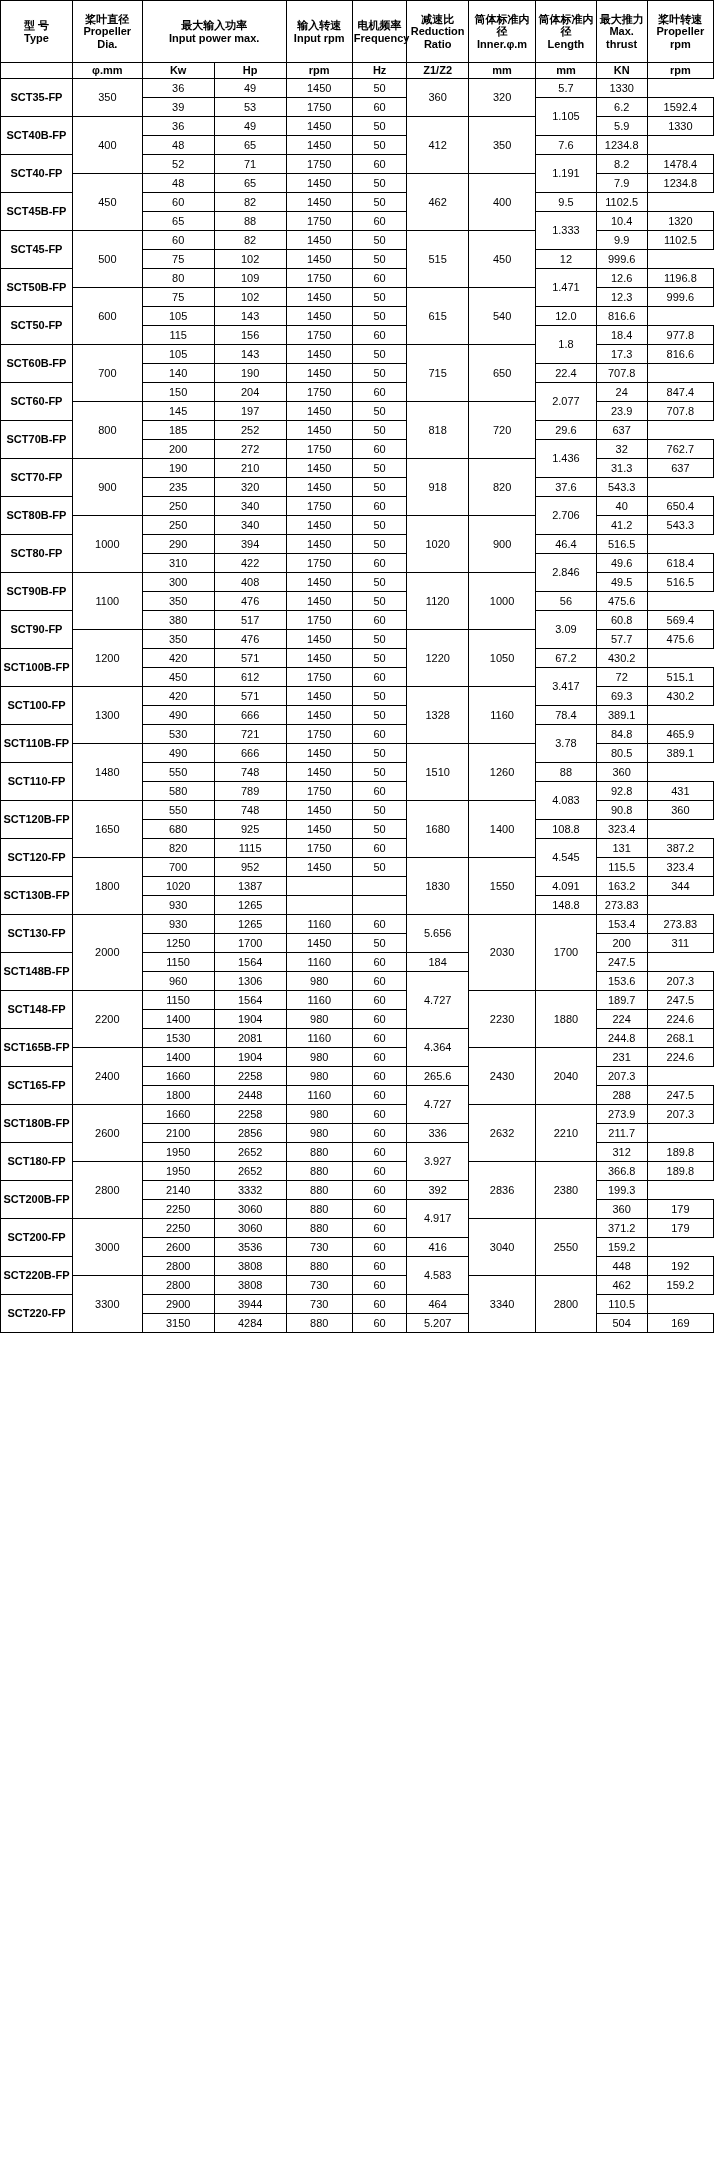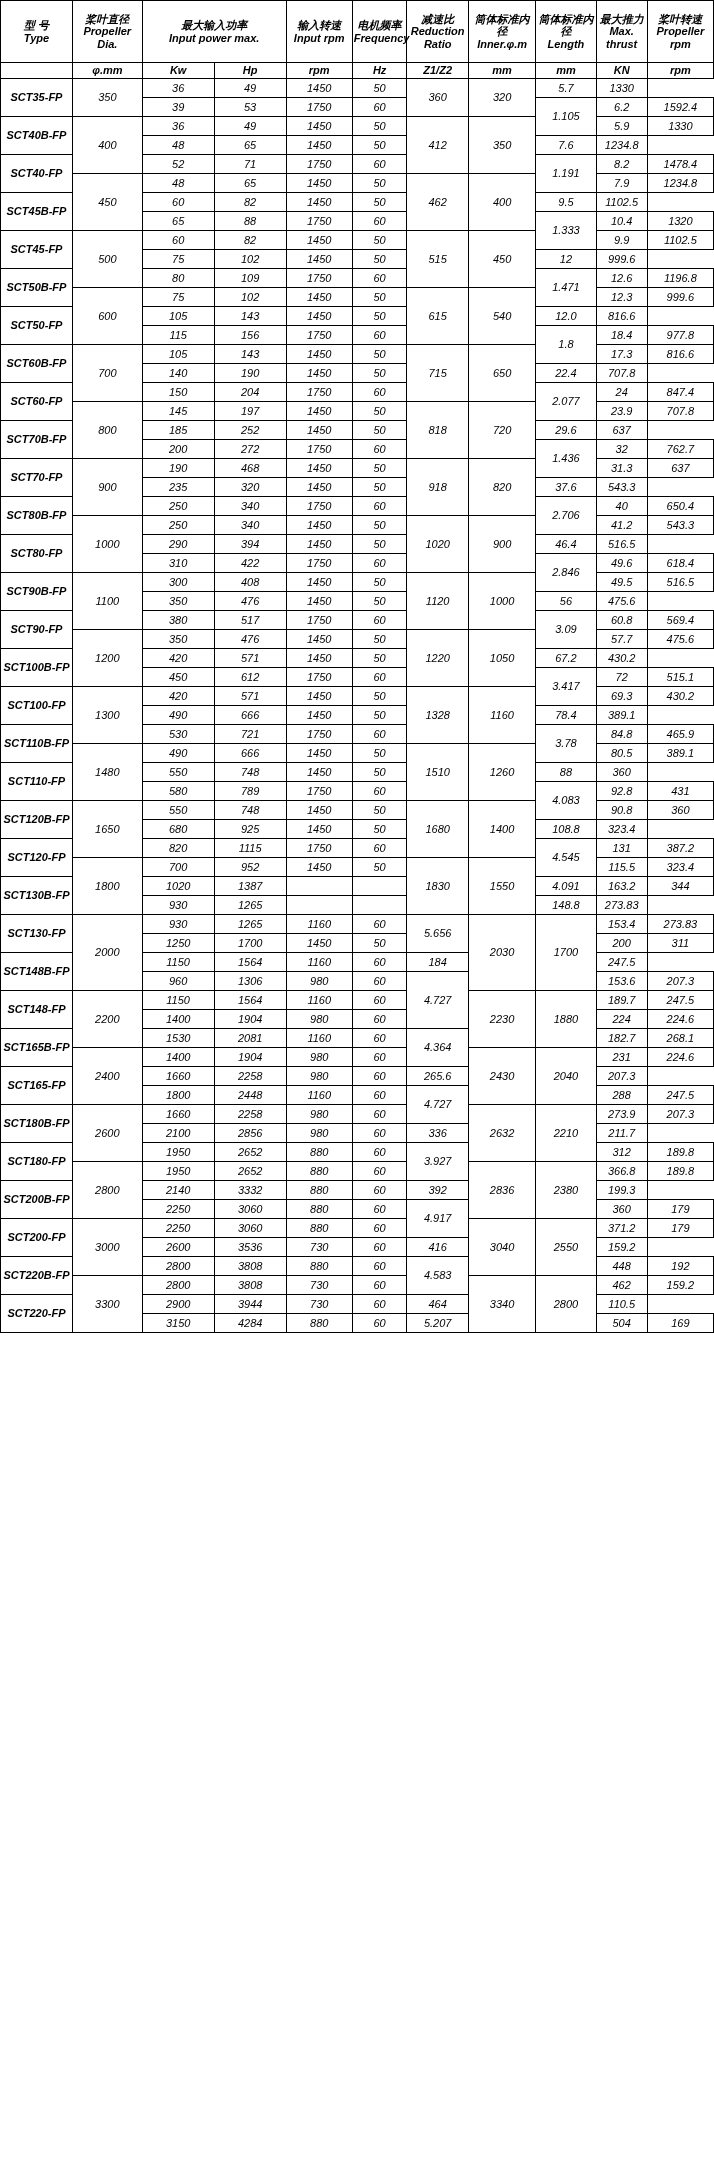--- a/index.html
+++ b/index.html
@@ -6,21 +6,20 @@
   body {
     margin: 0;
     padding: 0;
     background: #ffffff;
     font-family: "Liberation Sans", "DejaVu Sans", sans-serif;
   }
   #spec-table {
     width: 714px;
     border-collapse: collapse;
     table-layout: fixed;
-    font-style: italic;
   }
   #spec-table td, #spec-table th {
     border: 1px solid #000000;
     text-align: center;
     vertical-align: middle;
     padding: 1px 1px;
     font-size: 11px;
     color: #000000;
     line-height: 1.15;
   }
@@ -320,21 +319,21 @@
         <td class="num">1750</td>
         <td class="num">60</td>
         <td rowspan="2" class="num">1.436</td>
         <td class="num">32</td>
         <td class="num">762.7</td>
       </tr>
       <tr>
         <td rowspan="2" class="model">SCT70-FP</td>
         <td rowspan="3" class="num">900</td>
         <td class="num">190</td>
-        <td class="num">468</td>
+        <td class="num">210</td>
         <td class="num">1450</td>
         <td class="num">50</td>
         <td rowspan="3" class="num">918</td>
         <td rowspan="3" class="num">820</td>
         <td class="num">31.3</td>
         <td class="num">637</td>
       </tr>
       <tr>
         <td class="num">235</td>
         <td class="num">320</td>
@@ -618,21 +617,21 @@
         <td class="num">224</td>
         <td class="num">224.6</td>
       </tr>
       <tr>
         <td rowspan="2" class="model">SCT165B-FP</td>
         <td class="num">1530</td>
         <td class="num">2081</td>
         <td class="num">1160</td>
         <td class="num">60</td>
         <td rowspan="2" class="num">4.364</td>
-        <td class="num">182.7</td>
+        <td class="num">244.8</td>
         <td class="num">268.1</td>
       </tr>
       <tr>
         <td rowspan="3" class="num">2400</td>
         <td class="num">1400</td>
         <td class="num">1904</td>
         <td class="num">980</td>
         <td class="num">60</td>
         <td rowspan="3" class="num">2430</td>
         <td rowspan="3" class="num">2040</td>

